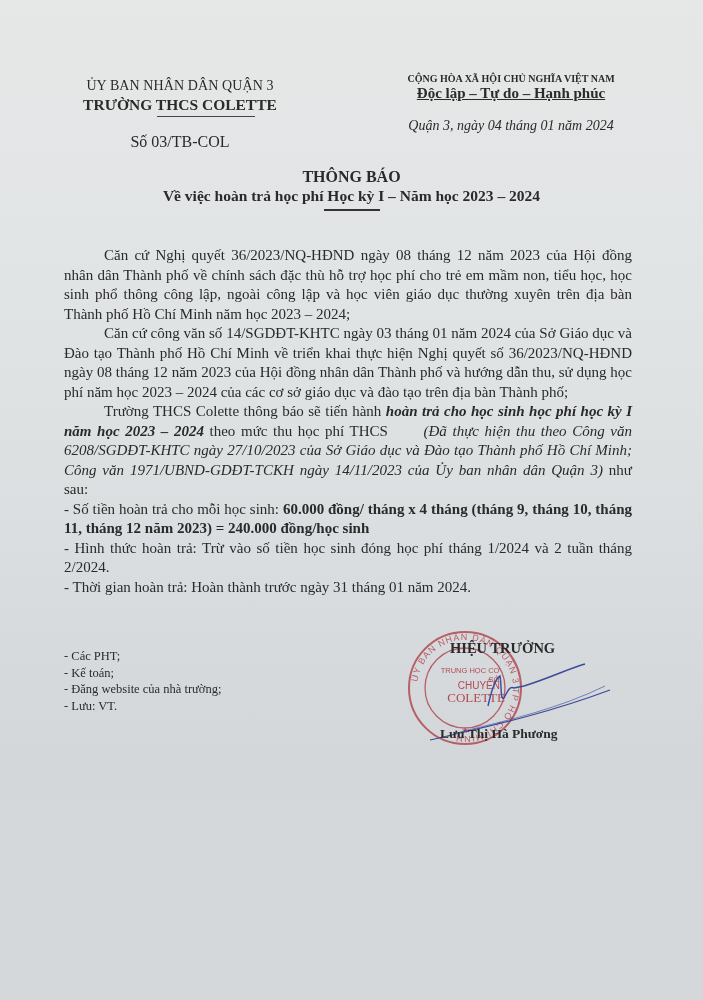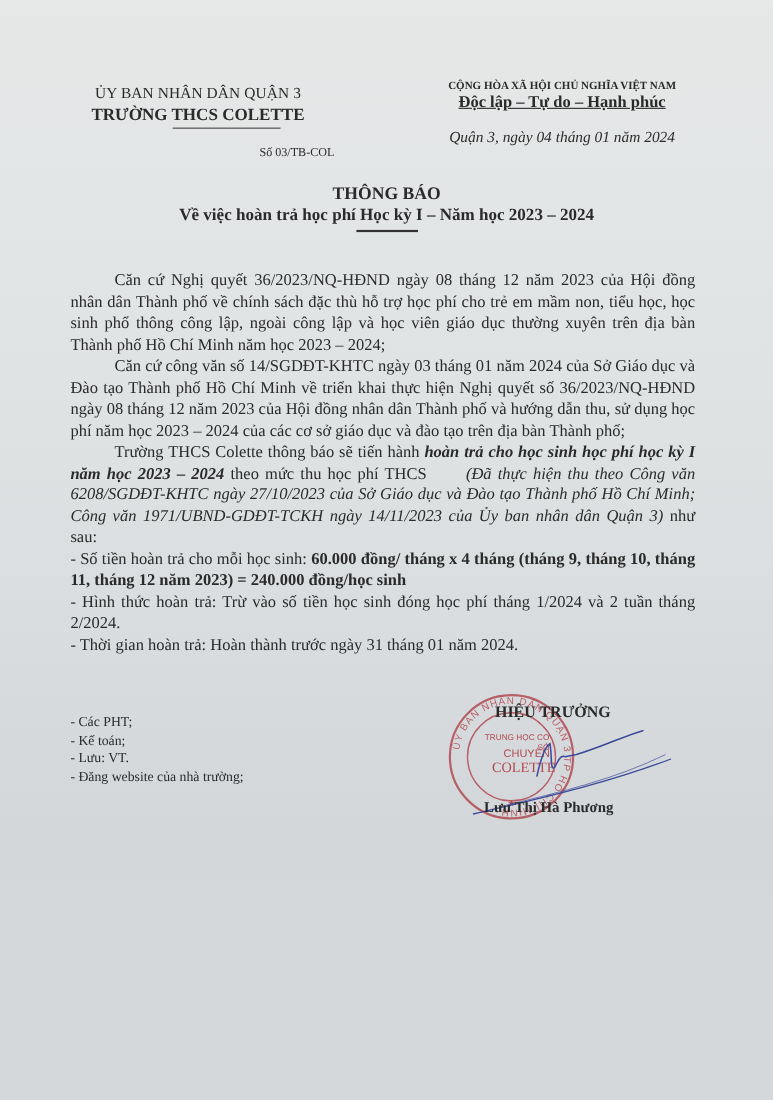--- a/index.html
+++ b/index.html
@@ -10,21 +10,21 @@
       color: #2a2a2a;
       position: relative;
     }
     .page { position: absolute; left: 0; top: 16px; width: 703px; height: 1000px; }
     .header-left {
       position: absolute; left: 56px; top: 62px; width: 248px; text-align: center;
     }
     .org-parent { font-size: 14px; letter-spacing: 0.1px; }
     .org-name { font-size: 15.5px; font-weight: bold; margin-top: 2px; }
     .underline-left { width: 98px; height: 1px; background: #444; margin: 2px auto 0 auto; position: relative; left: 26px; }
-    .doc-number { font-size: 11px; margin-top: 16px; text-align: right; }
+    .doc-number { font-size: 16px; margin-top: 16px; }
 
     .header-right {
       position: absolute; left: 340px; top: 57px; width: 342px; text-align: center;
     }
     .nation { font-size: 10px; font-weight: bold; }
     .motto { font-size: 15px; font-weight: bold; text-decoration: underline; margin-top: 1px; }
     .place-date { font-size: 14px; font-style: italic; margin-top: 16px; }
 
     .title-block { position: absolute; left: 0; top: 152px; width: 703px; text-align: center; }
     .doc-type { font-size: 16px; font-weight: bold; }
@@ -85,22 +85,22 @@
     <p class="indent">Căn cứ công văn số 14/SGDĐT-KHTC ngày 03 tháng 01 năm 2024 của Sở Giáo dục và Đào tạo Thành phố Hồ Chí Minh về triển khai thực hiện Nghị quyết số 36/2023/NQ-HĐND ngày 08 tháng 12 năm 2023 của Hội đồng nhân dân Thành phố và hướng dẫn thu, sử dụng học phí năm học 2023 – 2024 của các cơ sở giáo dục và đào tạo trên địa bàn Thành phố;</p>
     <p class="indent"><span>Trường THCS Colette thông báo sẽ tiến hành </span><span class="bi">hoàn trả cho học sinh học phí học kỳ I năm học 2023 – 2024</span><span> theo mức thu học phí THCS </span><span class="it">(Đã thực hiện thu theo Công văn 6208/SGDĐT-KHTC ngày 27/10/2023 của Sở Giáo dục và Đào tạo Thành phố Hồ Chí Minh; Công văn 1971/UBND-GDĐT-TCKH ngày 14/11/2023 của Ủy ban nhân dân Quận 3)</span><span> như sau:</span></p>
     <p><span>- Số tiền hoàn trả cho mỗi học sinh: </span><span class="b">60.000 đồng/ tháng x 4 tháng (tháng 9, tháng 10, tháng 11, tháng 12 năm 2023) = 240.000 đồng/học sinh</span></p>
     <p><span>- Hình thức hoàn trả: </span><span>Trừ vào số tiền học sinh đóng học phí tháng 1/2024 và 2 tuần tháng 2/2024.</span></p>
     <p><span>- Thời gian hoàn trả: </span><span>Hoàn thành trước ngày 31 tháng 01 năm 2024.</span></p>
   </div>
 
   <div class="recipients">
     <div>- Các PHT;</div>
     <div>- Kế toán;</div>
+    <div>- Đăng website của nhà trường;</div>
     <div>- Lưu: VT.</div>
-    <div>- Đăng website của nhà trường;</div>
   </div>
 
   <div class="signature">
     <svg class="stamp" width="130" height="120" viewBox="0 0 130 120">
       <defs>
         <path id="ringpath" d="M 65 60 m -48 0 a 48 48 0 1 1 96 0 a 48 48 0 1 1 -96 0"></path>
       </defs>
       <circle cx="65" cy="60" r="56" fill="none" stroke="#b24a52" stroke-width="2" opacity="0.85"></circle>
       <circle cx="65" cy="60" r="40" fill="none" stroke="#b24a52" stroke-width="1.3" opacity="0.85"></circle>
       <text font-family="Liberation Sans, sans-serif" font-size="9" fill="#b24a52" opacity="0.85" letter-spacing="1">

